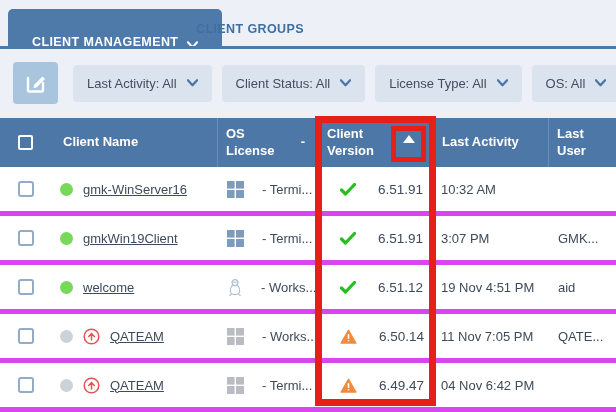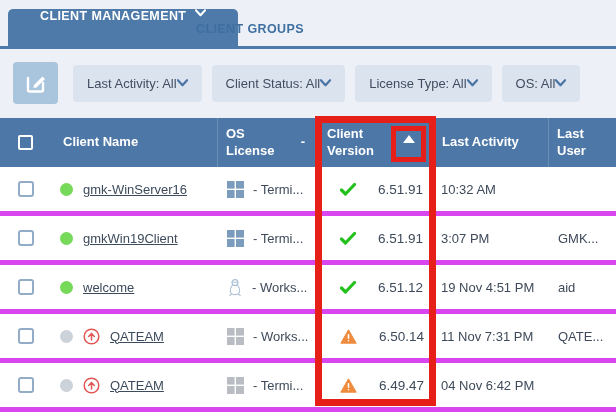--- a/index.html
+++ b/index.html
@@ -4,40 +4,40 @@
 <style>
   * { margin:0; padding:0; box-sizing:border-box; }
   html,body { width:616px; height:412px; overflow:hidden; }
   body { font-family:"Liberation Sans", sans-serif; background:#edf1f7; position:relative; }
 
   
   .tabs-row { position:relative; height:49px; }
   .tab-active {
     position:absolute; left:8px; top:9px; height:40px;
     background:#4d7aa9; color:#fff; border-radius:5px 5px 0 0;
-    display:flex; align-items:flex-start; gap:9px; padding:0 32px;
+    display:flex; align-items:flex-end; gap:9px; padding:0 24px;
     font-size:12.5px; font-weight:bold; letter-spacing:.4px; cursor:pointer;
   }
   .tab-inactive {
     position:absolute; left:196px; top:9px; height:40px;
     display:flex; align-items:center; color:#3f6fa0;
     font-size:12.5px; font-weight:bold; letter-spacing:.4px; cursor:pointer;
   }
   .tabs-divider { position:absolute; left:0; top:46px; width:616px; height:3px; background:#4d7aa9; }
 
   
   .toolbar { display:flex; align-items:center; margin:13px 0 0 13px; height:42px; }
   .edit-btn {
     width:45px; height:42px; background:#a9c4dd; border:none; border-radius:4px;
     display:flex; align-items:center; justify-content:center; cursor:pointer; flex:0 0 auto;
   }
   .chips { display:flex; gap:10px; margin-left:15px; }
   .chip {
     height:37px; background:#dbe3ef; border-radius:4px; display:flex; align-items:center;
-    padding:0 14px; font-size:13px; color:#414e60; white-space:nowrap; cursor:pointer;
+    gap:10px; padding:0 14px; font-size:13px; color:#414e60; white-space:nowrap; cursor:pointer;
     flex:0 0 auto;
   }
   .chev { width:11px; height:8px; display:inline-block; }
 
   
   .table { margin-top:14px; background:#5eead4; }
   .trow {
     display:grid; grid-template-columns:55px 162px 101px 115px 115px 68px;
     height:49px; align-items:center;
   }
@@ -53,21 +53,21 @@
     position:absolute; left:84px; top:17px; width:0; height:0; cursor:pointer;
     border-left:6px solid transparent; border-right:6px solid transparent; border-bottom:8px solid #fff;
   }
   .tbody .trow { border-bottom:5px solid #d946ef; font-size:13px; color:#3e4a5a; background:#fff; }
   .cell-check { padding-left:18px; display:flex; align-items:center; }
   .cell-name { display:flex; align-items:center; gap:10px; padding-left:5px; }
   .dot { width:13px; height:13px; border-radius:50%; flex:0 0 auto; }
   .dot.online { background:#76d95a; }
   .dot.offline { background:#ccd2d9; }
   .name-link { color:#3d4b5c; text-decoration:underline; cursor:pointer; white-space:nowrap; }
-  .cell-os { display:flex; align-items:center; gap:9px; padding-left:10px; white-space:nowrap; }
+  .cell-os { display:flex; align-items:center; gap:18px; padding-left:10px; white-space:nowrap; }
   .cell-version { display:flex; align-items:center; gap:22px; padding-left:22px; font-size:13.5px; }
   .cell-activity { padding-left:8px; white-space:nowrap; }
   .cell-user { padding-left:10px; white-space:nowrap; overflow:hidden; }
   .icon { flex:0 0 auto; display:inline-flex; }
 
   
   .hl-outer {
     position:absolute; left:315px; top:116px; width:121px; height:290px;
     border:7px solid #e71f19; z-index:5; pointer-events:none;
   }
@@ -293,21 +293,21 @@
       <div class="cell-version">
         <span class="icon">
           <svg width="17" height="15" viewBox="0 0 17 15">
             <path d="M8.5 0.8 L16.2 14.2 H0.8 Z" fill="#ee8b3e" stroke="#ee8b3e" stroke-width="1" stroke-linejoin="round"></path>
             <rect x="7.7" y="5" width="1.6" height="5" rx="0.8" fill="#fff"></rect>
             <rect x="7.7" y="11" width="1.6" height="1.6" rx="0.8" fill="#fff"></rect>
           </svg>
         </span>
         <span>6.50.14</span>
       </div>
-      <div class="cell-activity">11 Nov 7:31 PM</div>
+      <div class="cell-activity">11 Nov 7:05 PM</div>
       <div class="cell-user">QATE...</div>
     </div>
 
     <div class="trow">
       <div class="cell-check">
           <span class="cb-row"></span>
         </div>
       <div class="cell-name">
         <span class="dot offline"></span>
         <span class="icon">

